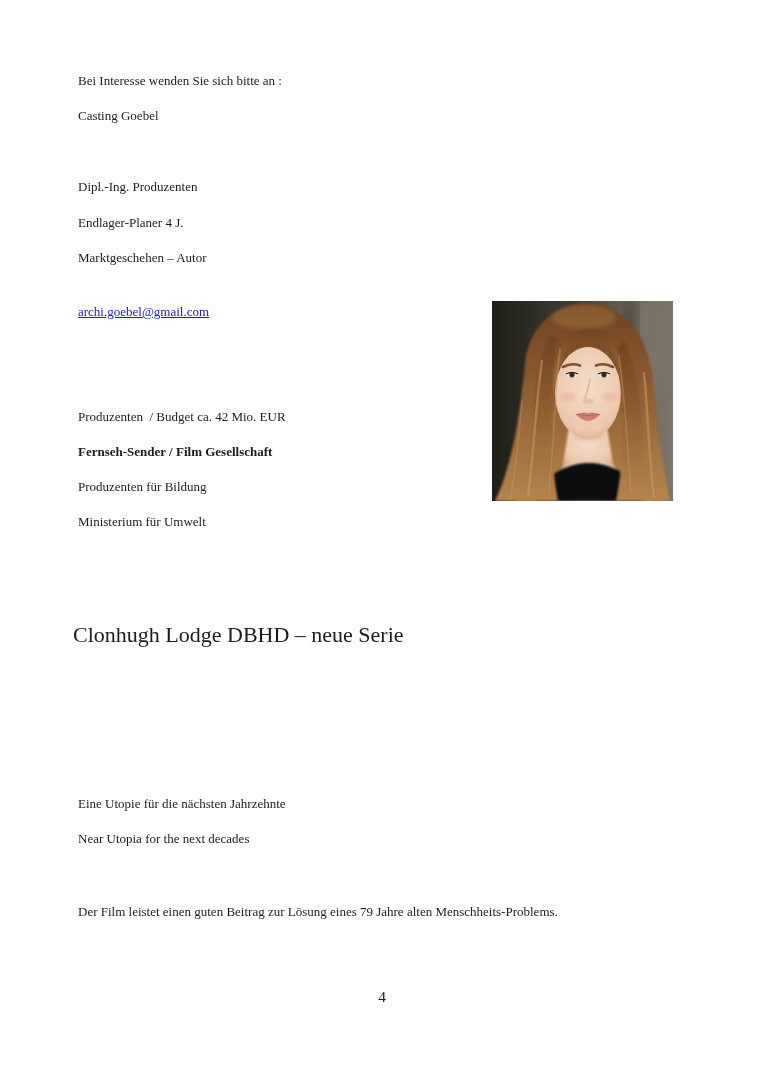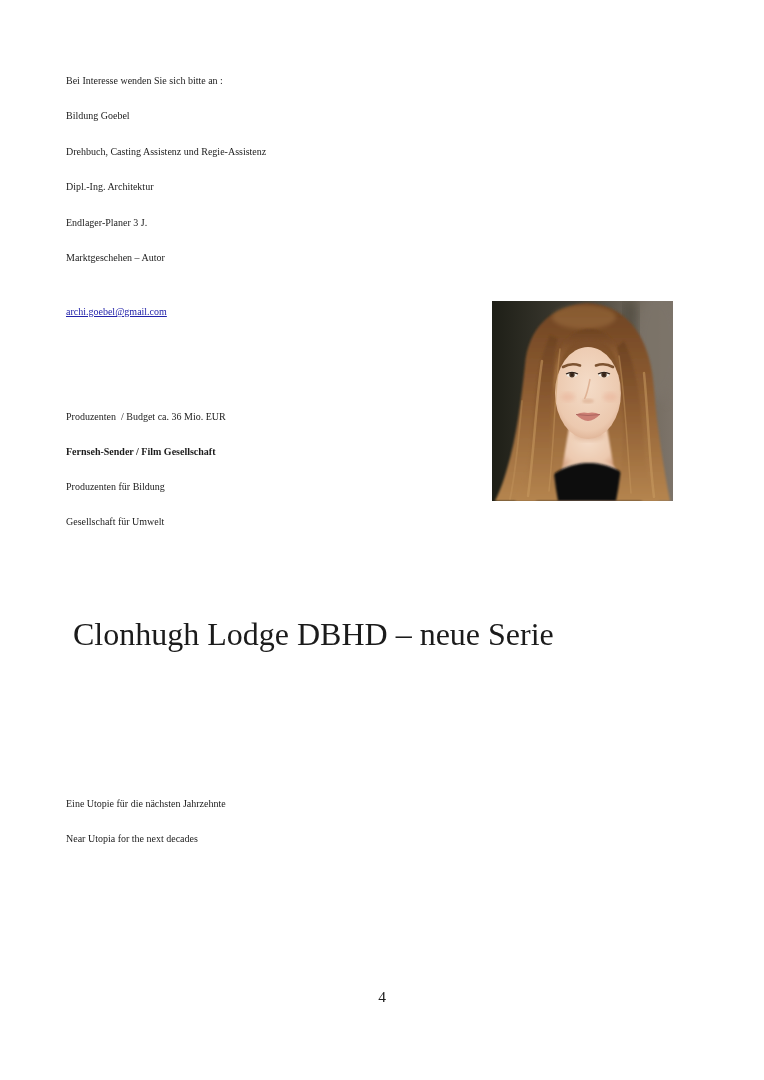--- a/index.html
+++ b/index.html
@@ -11,32 +11,32 @@
     position: relative;
     width: 764px;
     height: 1080px;
     background: var(--page_bg, #ffffff);
     font-family: "Liberation Serif", "DejaVu Serif", serif;
     color: var(--text, #1b1b1b);
     overflow: hidden;
   }
   .line {
     position: absolute;
-    left: 66px;
-    font-size: 10px;
+    left: 78px;
+    font-size: 13px;
     line-height: 18px;
     white-space: pre-wrap;
     color: var(--text, #1b1b1b);
   }
   .line.bold { font-weight: 700; }
   .heading {
     position: absolute;
     left: 73px;
     top: 617px;
-    font-size: 32px;
+    font-size: 22px;
     line-height: 35px;
     font-weight: 400;
     white-space: pre;
     color: var(--text, #1b1b1b);
   }
   .email-line { text-decoration: none; }
   .email-line a {
     color: var(--link, #2222aa);
     text-decoration: underline;
     cursor: pointer;
@@ -60,37 +60,37 @@
     height: 200px;
   }
   .photo svg { display: block; width: 181px; height: 200px; }
 </style>
 </head>
 <body>
 
 <div class="page">
 
   <div class="line" style="top:72px">Bei Interesse wenden Sie sich bitte an :</div>
-  <div class="line" style="top:107px">Bildung Goebel</div>
-  <div class="line" style="top:143px">Drehbuch, Casting Assistenz und Regie-Assistenz</div>
-  <div class="line" style="top:178px">Dipl.-Ing. Architektur</div>
-  <div class="line" style="top:214px">Endlager-Planer 3 J.</div>
+  <div class="line" style="top:107px">Casting Goebel</div>
+  <div class="line" style="top:178px">Dipl.-Ing. Produzenten</div>
+  <div class="line" style="top:214px">Endlager-Planer 4 J.</div>
   <div class="line" style="top:249px">Marktgeschehen – Autor</div>
 
   <div class="line email-line" style="top:303px"><a>archi.goebel@gmail.com</a></div>
 
-  <div class="line" style="top:408px">Produzenten  / Budget ca. 36 Mio. EUR</div>
+  <div class="line" style="top:408px">Produzenten  / Budget ca. 42 Mio. EUR</div>
   <div class="line bold" style="top:443px">Fernseh-Sender / Film Gesellschaft</div>
   <div class="line" style="top:478px">Produzenten für Bildung</div>
-  <div class="line" style="top:513px">Gesellschaft für Umwelt</div>
+  <div class="line" style="top:513px">Ministerium für Umwelt</div>
 
   <h1 class="heading" style="margin:0">Clonhugh Lodge DBHD – neue Serie</h1>
 
   <div class="line" style="top:830px">Near Utopia for the next decades</div>
   <div class="line" style="top:795px">Eine Utopie für die nächsten Jahrzehnte</div>
+  <div class="line" style="top:903px">Der Film leistet einen guten Beitrag zur Lösung eines 79 Jahre alten Menschheits-Problems.</div>
 
   <div class="page-number">4</div>
 
   <div class="photo">
     <svg viewBox="0 0 181 200" xmlns="http://www.w3.org/2000/svg">
       <defs>
         <linearGradient id="bgGrad" x1="0" y1="0" x2="1" y2="0">
           <stop offset="0" style="stop-color:var(--bg_left,#1e1f17)"></stop>
           <stop offset="0.45" style="stop-color:var(--bg_mid,#3f3c33)"></stop>
           <stop offset="0.8" style="stop-color:var(--bg_right,#6f675b)"></stop>

